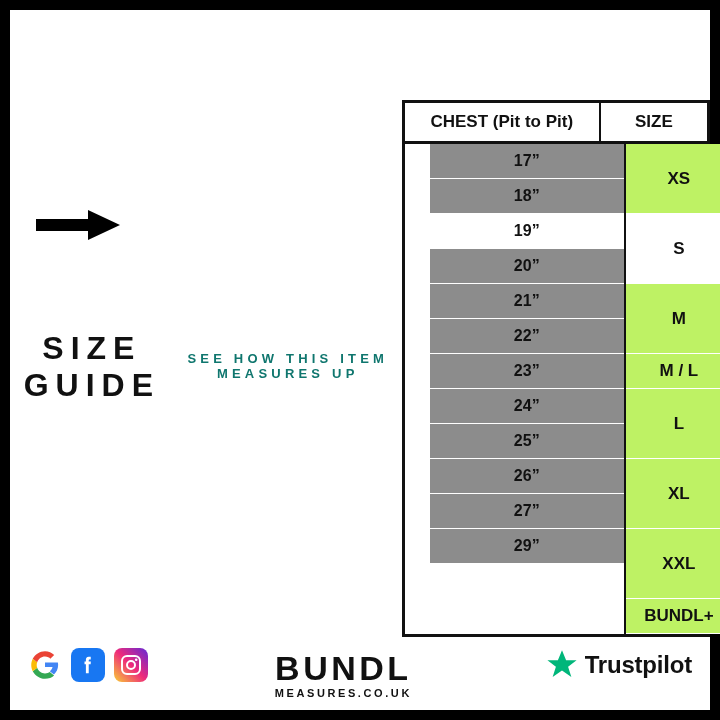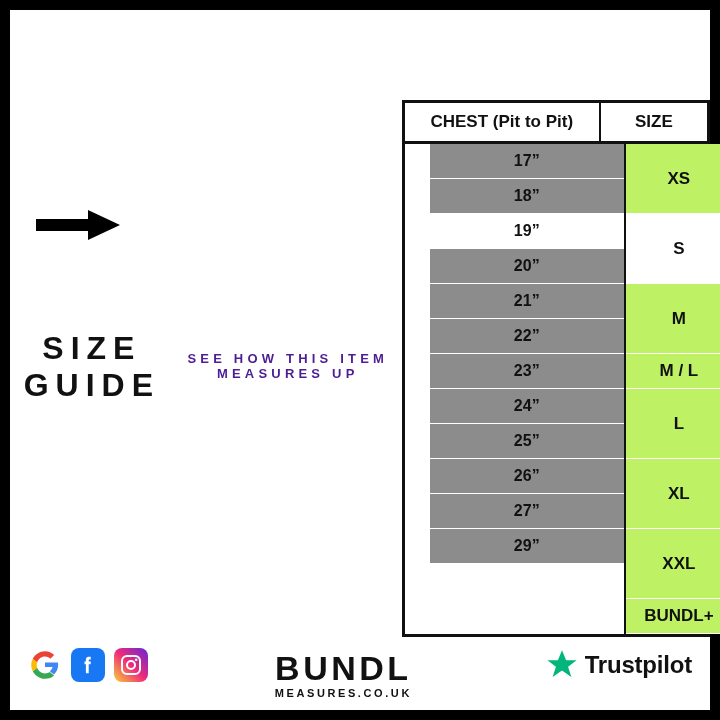--- a/index.html
+++ b/index.html
@@ -36,21 +36,21 @@
     font-weight: bold;
     letter-spacing: 7px;
     color: #111111;
     text-align: center;
   }
   .subtitle {
     margin-top: 11px;
     font-size: 13px;
     font-weight: bold;
     letter-spacing: 4.2px;
-    color: #4c1d95;
+    color: #0f766e;
     text-align: center;
   }
   .table-wrap {
     margin-top: 17px;
     width: 470px;
     border: 3px solid #111111;
     box-sizing: border-box;
     background: #ffffff;
   }
   .row {

